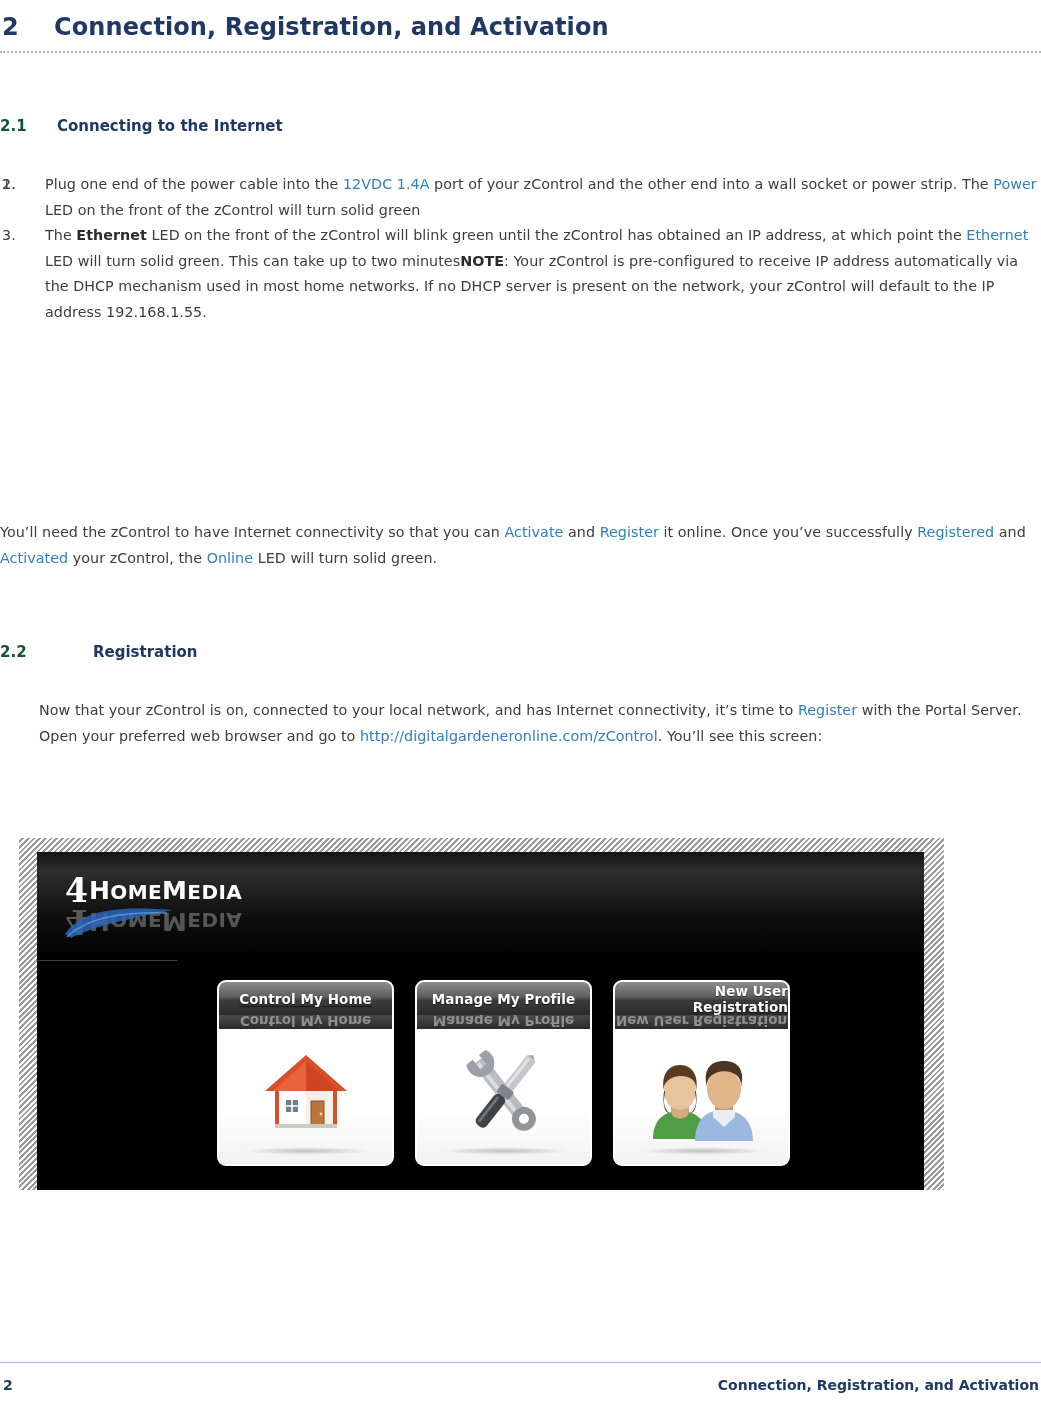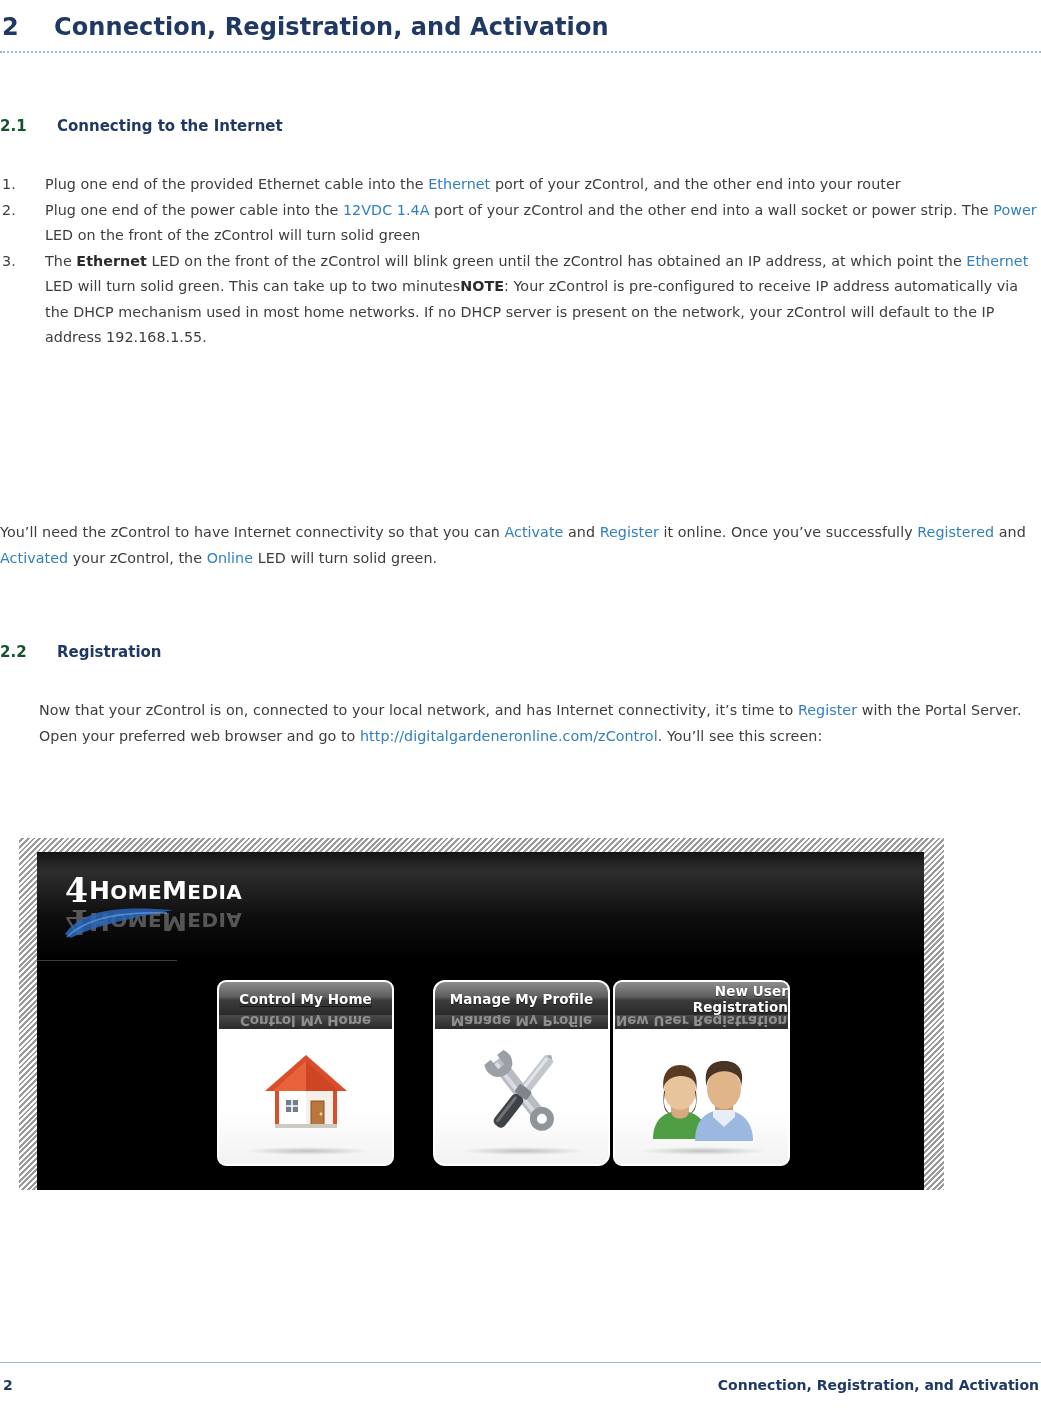--- a/index.html
+++ b/index.html
@@ -63,20 +63,21 @@
     top: 117px;
     display: flex;
     align-items: baseline;
   }
   .sec-22 {
     position: absolute;
     left: 0px;
     top: 643px;
     display: flex;
     align-items: baseline;
+    gap: 36px;
   }
   .sec-num {
     font-size: 15px;
     font-weight: bold;
     color: #14532d;
     width: 57px;
     display: inline-block;
   }
   .sec-title {
     font-size: 15px;
@@ -263,21 +264,21 @@
     top: 20px;
     width: 177px;
     height: 186px;
     background: linear-gradient(180deg,#ffffff 0%,#fbfbfb 55%,#ececec 100%);
     border: 2px solid #ffffff;
     border-radius: 9px;
     box-sizing: border-box;
     overflow: hidden;
   }
   .card-1 { left: 40px; text-decoration: underline; }
-  .card-2 { left: 256px; border-radius: 12px; }
+  .card-2 { left: 238px; }
   .card-3 { left: 436px; text-align: right; }
 
   .card-title {
     height: 33px;
     background: linear-gradient(180deg,#8d8d8d 0%,#5e5e5e 45%,#3c3c3c 55%,#2a2a2a 100%);
     color: #ffffff;
     font-size: 13.5px;
     font-weight: bold;
     display: flex;
     align-items: center;
@@ -372,21 +373,21 @@
     <span class="chapter-title">Connection, Registration, and Activation</span>
   </div>
   <div class="head-rule"></div>
 
   <div class="sec-21">
     <span class="sec-num">2.1</span>
     <span class="sec-title">Connecting to the Internet</span>
   </div>
 
   <ol class="steps body-text" id="steps-list">
-      <li><span class="marker">1.</span><span><span>Plug one end of the provided Ethernet cable into the </span><span class="link">Ethernet</span><span> port of your zControl, and the other end into your router</span></span></li>
+      <li><span class="marker">1.</span></li>
       <li><span class="marker">2.</span><span><span>Plug one end of the power cable into the </span><span class="link">12VDC 1.4A</span><span> port of your zControl and the other end into a wall socket or power strip. The </span><span class="link">Power</span><span> LED on the front of the zControl will turn solid green</span></span></li>
       <li><span class="marker">3.</span><span><span>The </span><span class="bold">Ethernet</span><span> LED on the front of the zControl will blink green until the zControl has obtained an IP address, at which point the </span><span class="link">Ethernet</span><span> LED will turn solid green. This can take up to two minutes</span><span class="bold">NOTE</span><span>: Your zControl is pre-configured to receive IP address automatically via the DHCP mechanism used in most home networks. If no DHCP server is present on the network, your zControl will default to the IP address 192.168.1.55.</span></span></li>
     </ol>
 
   <div class="para-b body-text" id="para-b"><span>You’ll need the zControl to have Internet connectivity so that you can </span><span class="link">Activate</span><span> and </span><span class="link">Register</span><span> it online. Once you’ve successfully </span><span class="link">Registered</span><span> and </span><span class="link">Activated</span><span> your zControl, the </span><span class="link">Online</span><span> LED will turn solid green.</span></div>
 
   <div class="sec-22">
     <span class="sec-num">2.2</span>
     <span class="sec-title">Registration</span>
   </div>

